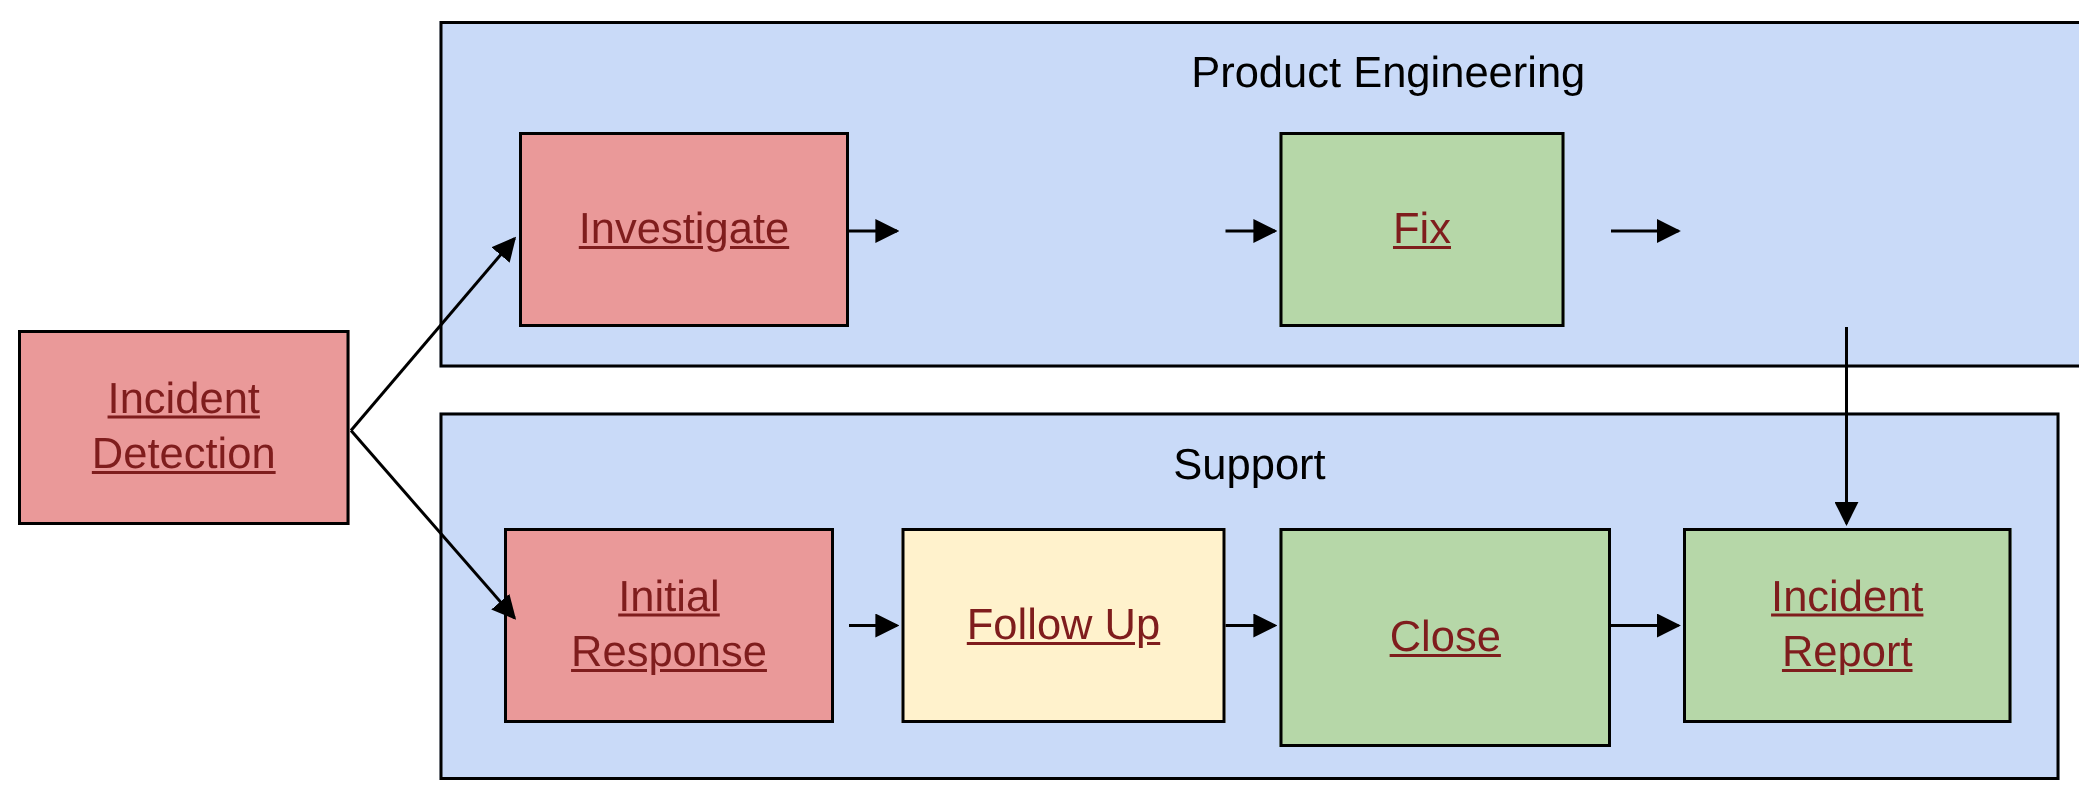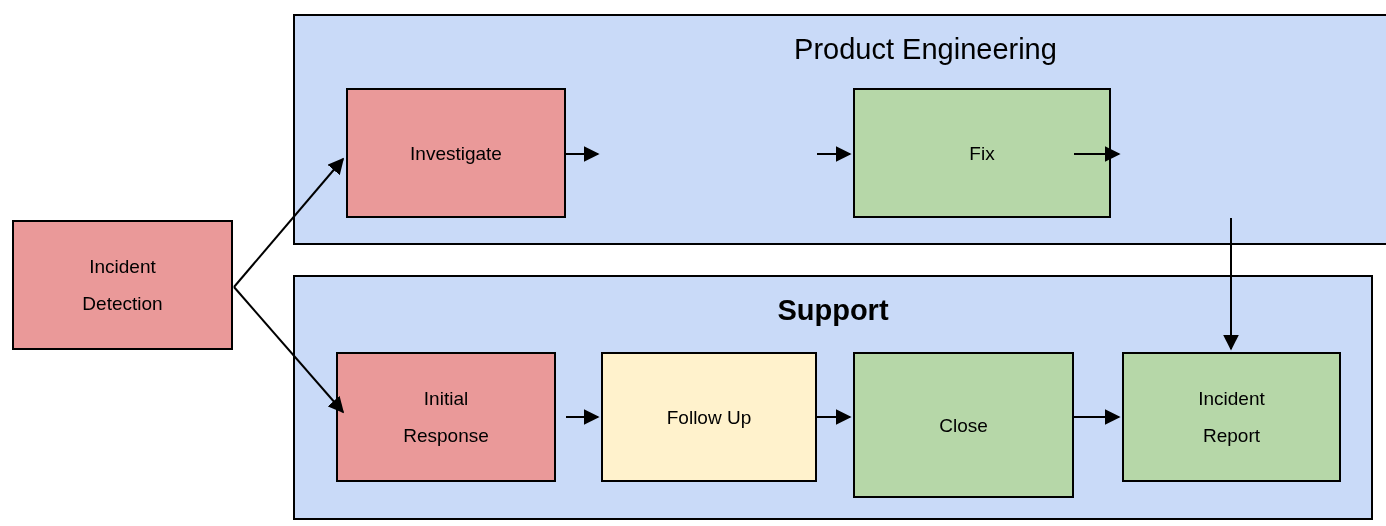--- a/index.html
+++ b/index.html
@@ -26,53 +26,54 @@
   .node{
     position:absolute;
     border:2px solid #000000;
     box-sizing:border-box;
     display:flex;
     align-items:center;
     justify-content:center;
     text-align:center;
   }
   .node-label{
-    font-size:19px;
+    font-size:29px;
     line-height:37px;
     white-space:pre-line;
-    color:#000000;
+    color:#7f1d1d;
+    text-decoration:underline;
   }
   svg.arrows{
     position:absolute;
     left:0;top:0;
     pointer-events:none;
   }
 </style>
 </head>
 <body>
 
 <div class="canvas">
 
   <div class="lane" style="left: 293px; top: 14px; width: 1265px; height: 231px; background-color: rgb(201, 218, 248);">
     <div class="lane-title">Product Engineering</div>
   </div>
 
-  <div class="lane" style="left: 293px; top: 275px; width: 1080px; height: 245px; background-color: rgb(201, 218, 248); font-weight: bold;">
+  <div class="lane" style="left: 293px; top: 275px; width: 1080px; height: 245px; background-color: rgb(201, 218, 248);">
     <div class="lane-title">Support</div>
   </div>
 
   <div class="node" style="left: 12px; top: 220px; width: 221px; height: 130px; background-color: rgb(234, 153, 153);">
     <span class="node-label">Incident
 Detection</span>
   </div>
 
   <div class="node" style="left: 346px; top: 88px; width: 220px; height: 130px; background-color: rgb(234, 153, 153);">
     <span class="node-label">Investigate</span>
   </div>
-  <div class="node" style="left: 853px; top: 88px; width: 258px; height: 130px; background-color: rgb(182, 215, 168);">
+  <div class="node" style="left: 853px; top: 88px; width: 190px; height: 130px; background-color: rgb(182, 215, 168);">
     <span class="node-label">Fix</span>
   </div>
 
   <div class="node" style="left: 336px; top: 352px; width: 220px; height: 130px; background-color: rgb(234, 153, 153);">
     <span class="node-label">Initial
 Response</span>
   </div>
   <div class="node" style="left: 601px; top: 352px; width: 216px; height: 130px; background-color: rgb(255, 242, 204);">
     <span class="node-label">Follow Up</span>
   </div>

